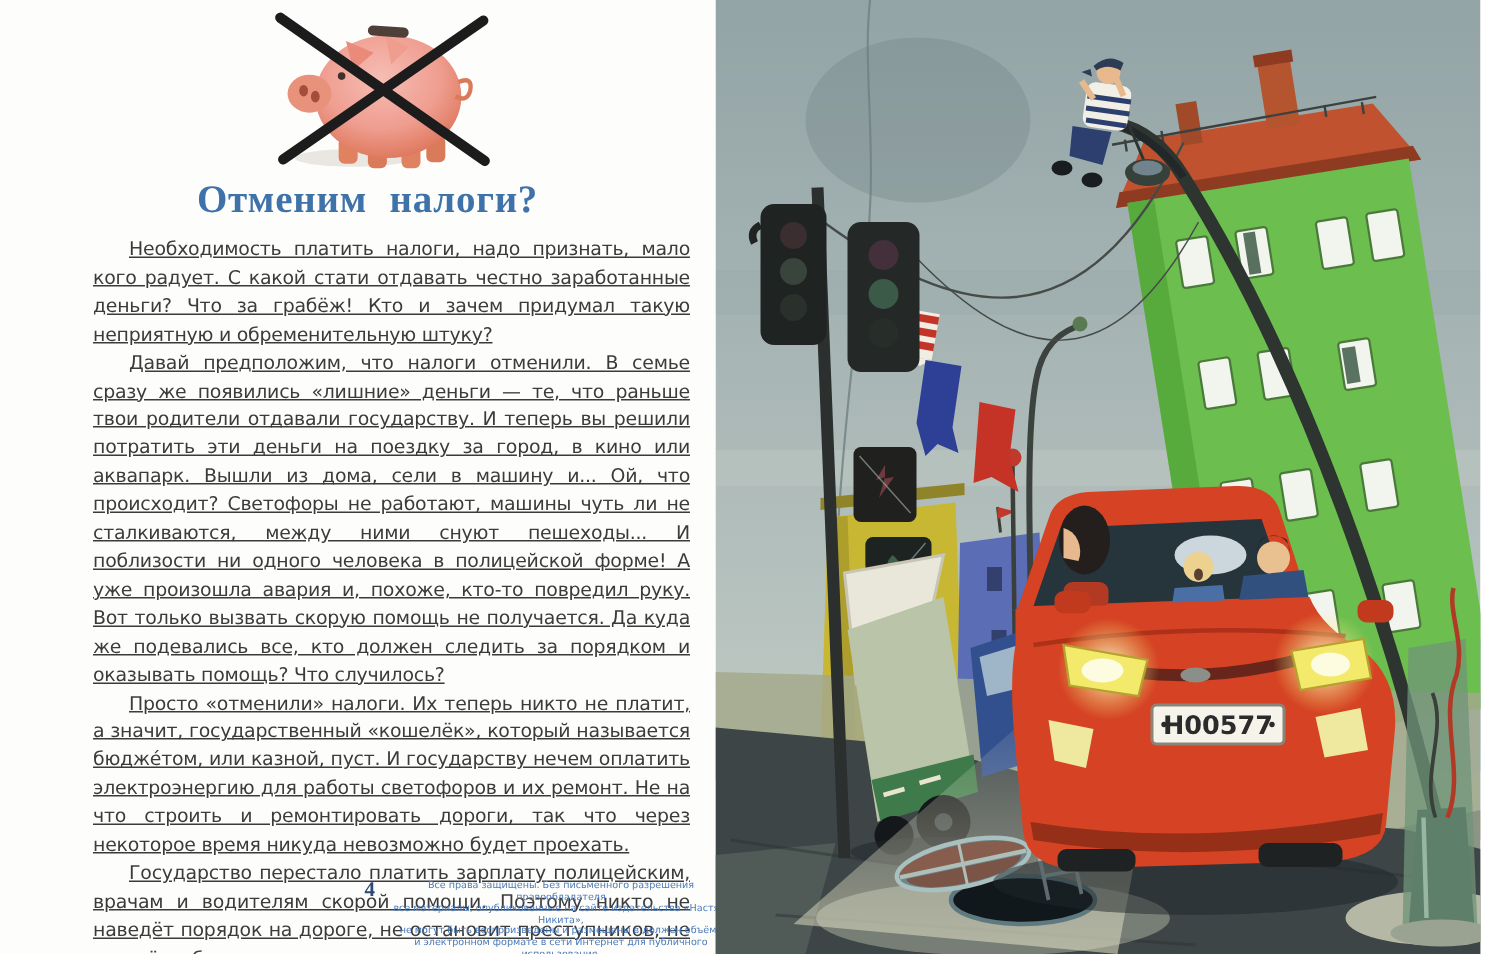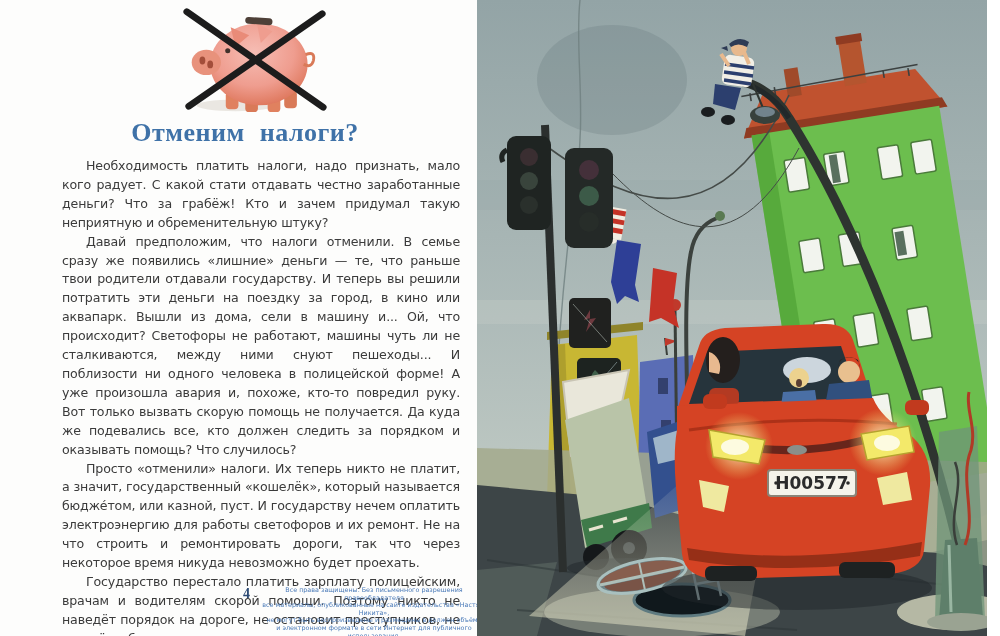--- a/index.html
+++ b/index.html
@@ -16,21 +16,21 @@
     font-family:"Liberation Serif", serif;
     font-size:26px;font-weight:600;letter-spacing:.5px;word-spacing:8px;
     color:var(--title-blue,#3f72a8);
   }
   .body-text{
     position:absolute;left:62px;top:157px;width:398px;
     color:var(--body-text,#3b3b3b);
     font-size:12.6px;line-height:18.9px;letter-spacing:-.15px;
     text-align:justify;
   }
-  .body-text p{margin:0;text-indent:24px;}
+  .body-text p{margin:0;text-indent:24px;text-decoration:underline;}
   .footer{position:absolute;left:243px;top:587px;display:flex;gap:8px;align-items:flex-start;}
   .page-num{
     font-family:"Liberation Serif", serif;font-weight:bold;font-size:14px;
     color:var(--page-number-blue,#2c4a74);line-height:14px;
   }
   .copyright{
     width:232px;text-align:center;
     font-size:6.4px;line-height:7.6px;color:var(--copyright-blue,#4a7ab8);
   }
   .illustration{position:absolute;left:477px;top:0;width:510px;height:636px;}

